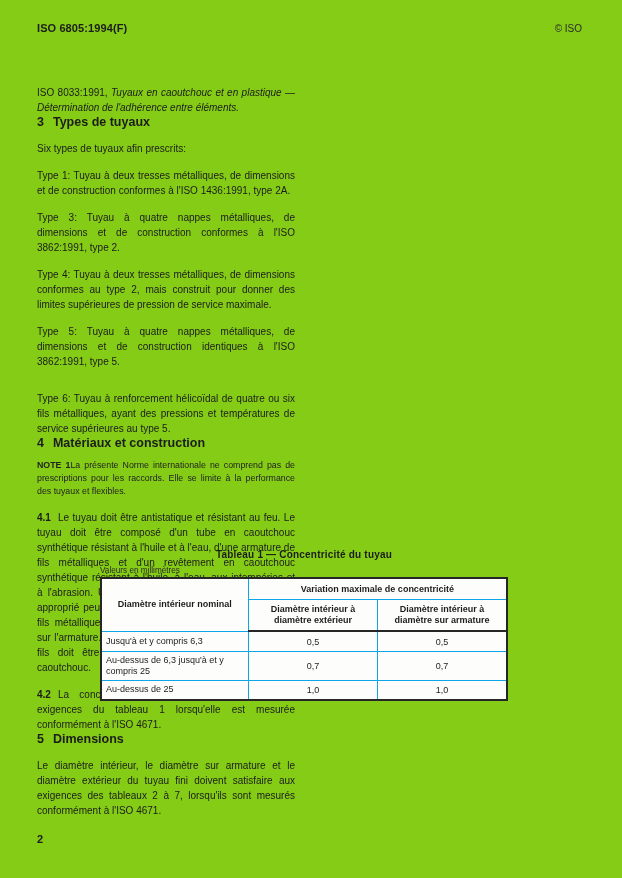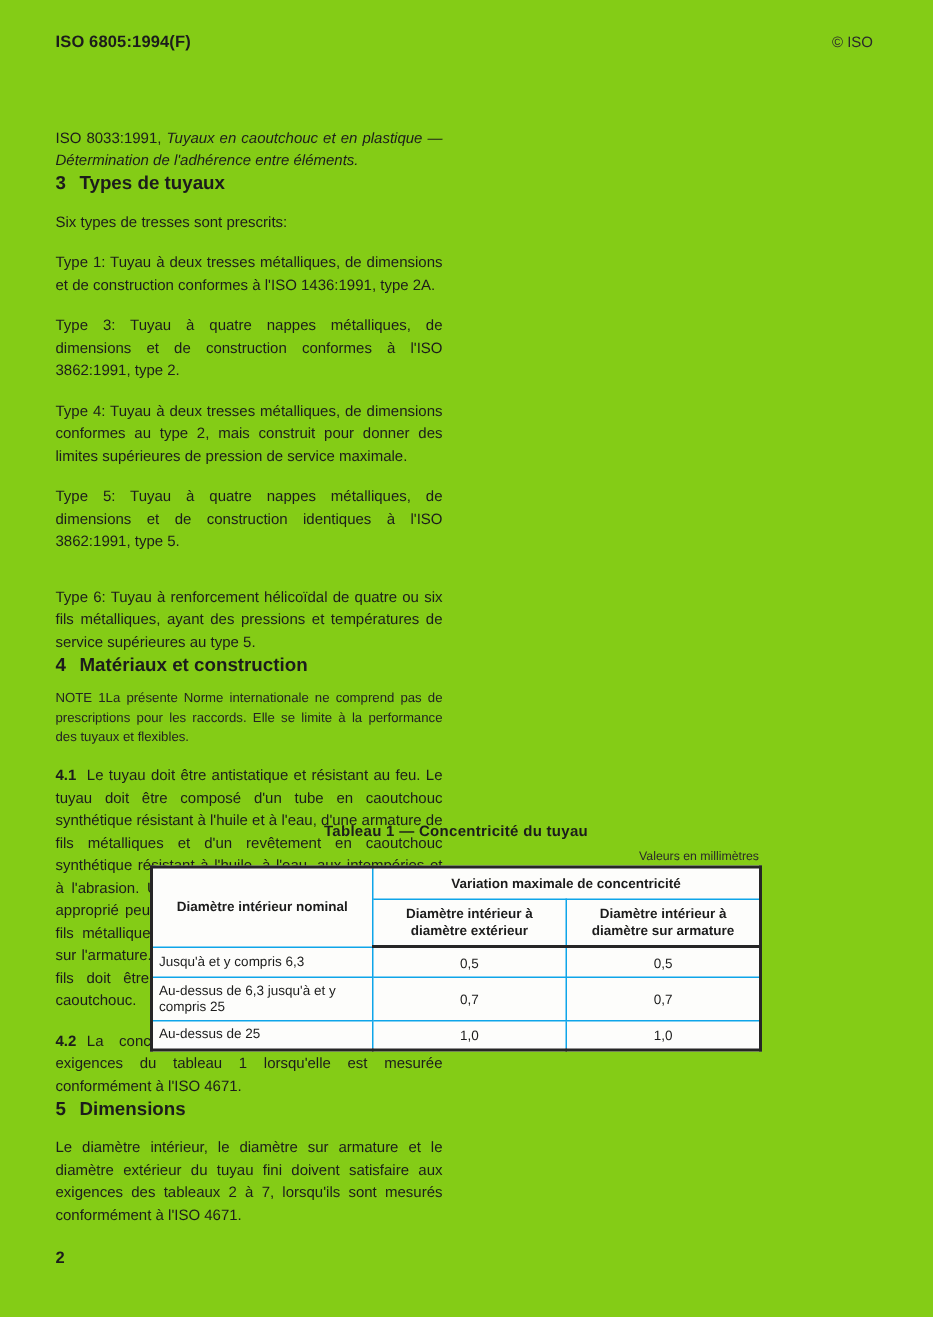--- a/index.html
+++ b/index.html
@@ -42,35 +42,35 @@
   }
   .mt-h3{margin-top:48px;}
   .mt-h4{margin-top:13px;}
   .mt-h5{margin-top:10px;}
   .mt-intro{margin-top:18px;}
   .note{
     margin:9px 0 0 0;
     font-size:8.8px;line-height:13px;
     text-align:justify;color:#232323;
   }
-  .note .note-label{}
+  .note .note-label{font-weight:bold;}
   .num-lead{font-weight:bold;margin-right:7px;}
   .p42{margin-top:17px;}
   .p41{margin-top:10px;}
   .p5{margin-top:10px;}
   
   .tablewrap{
     position:absolute;left:100px;top:549px;width:408px;
   }
   .tbl-caption{
     text-align:center;font-size:10px;font-weight:bold;
     margin:0 0 6px 0;letter-spacing:.2px;
   }
   .tbl-units{
-    text-align:right;font-size:8.2px;color:#2a2a2a;
+    text-align:left;font-size:8.2px;color:#2a2a2a;
     margin:0 2px 2px 0;
   }
   table.conc{
     border-collapse:collapse;width:408px;
     border:2px solid #262626;
     background:#fdfdfb;
   }
   table.conc col.c1{width:148px;}
   table.conc col.c2{width:130px;}
   table.conc col.c3{width:130px;}
@@ -111,21 +111,21 @@
   <div class="columns">
 
     <div class="col">
       <p class="body"><span>ISO 8033:1991, </span><span class="ref-italic">Tuyaux en caoutchouc et en plastique — Détermination de l'adhérence entre éléments.</span></p>
 
       <h2 class="sec mt-h3">
         <span>3</span>
         <span>Types de tuyaux</span>
       </h2>
 
-      <p class="body mt-intro">Six types de tresses sont prescrits:</p>
+      <p class="body mt-intro">Six types de tuyaux afin prescrits:</p>
       <p class="body">Type 1: Tuyau à deux tresses métalliques, de dimensions et de construction conformes à l'ISO 1436:1991, type 2A.</p>
       <p class="body">Type 3: Tuyau à quatre nappes métalliques, de dimensions et de construction conformes à l'ISO 3862:1991, type 2.</p>
       <p class="body">Type 4: Tuyau à deux tresses métalliques, de dimensions conformes au type 2, mais construit pour donner des limites supérieures de pression de service maximale.</p>
       <p class="body">Type 5: Tuyau à quatre nappes métalliques, de dimensions et de construction identiques à l'ISO 3862:1991, type 5.</p>
     </div>
 
     <div class="col">
       <p class="body">Type 6: Tuyau à renforcement hélicoïdal de quatre ou six fils métalliques, ayant des pressions et températures de service supérieures au type 5.</p>
 
       <h2 class="sec mt-h4">

